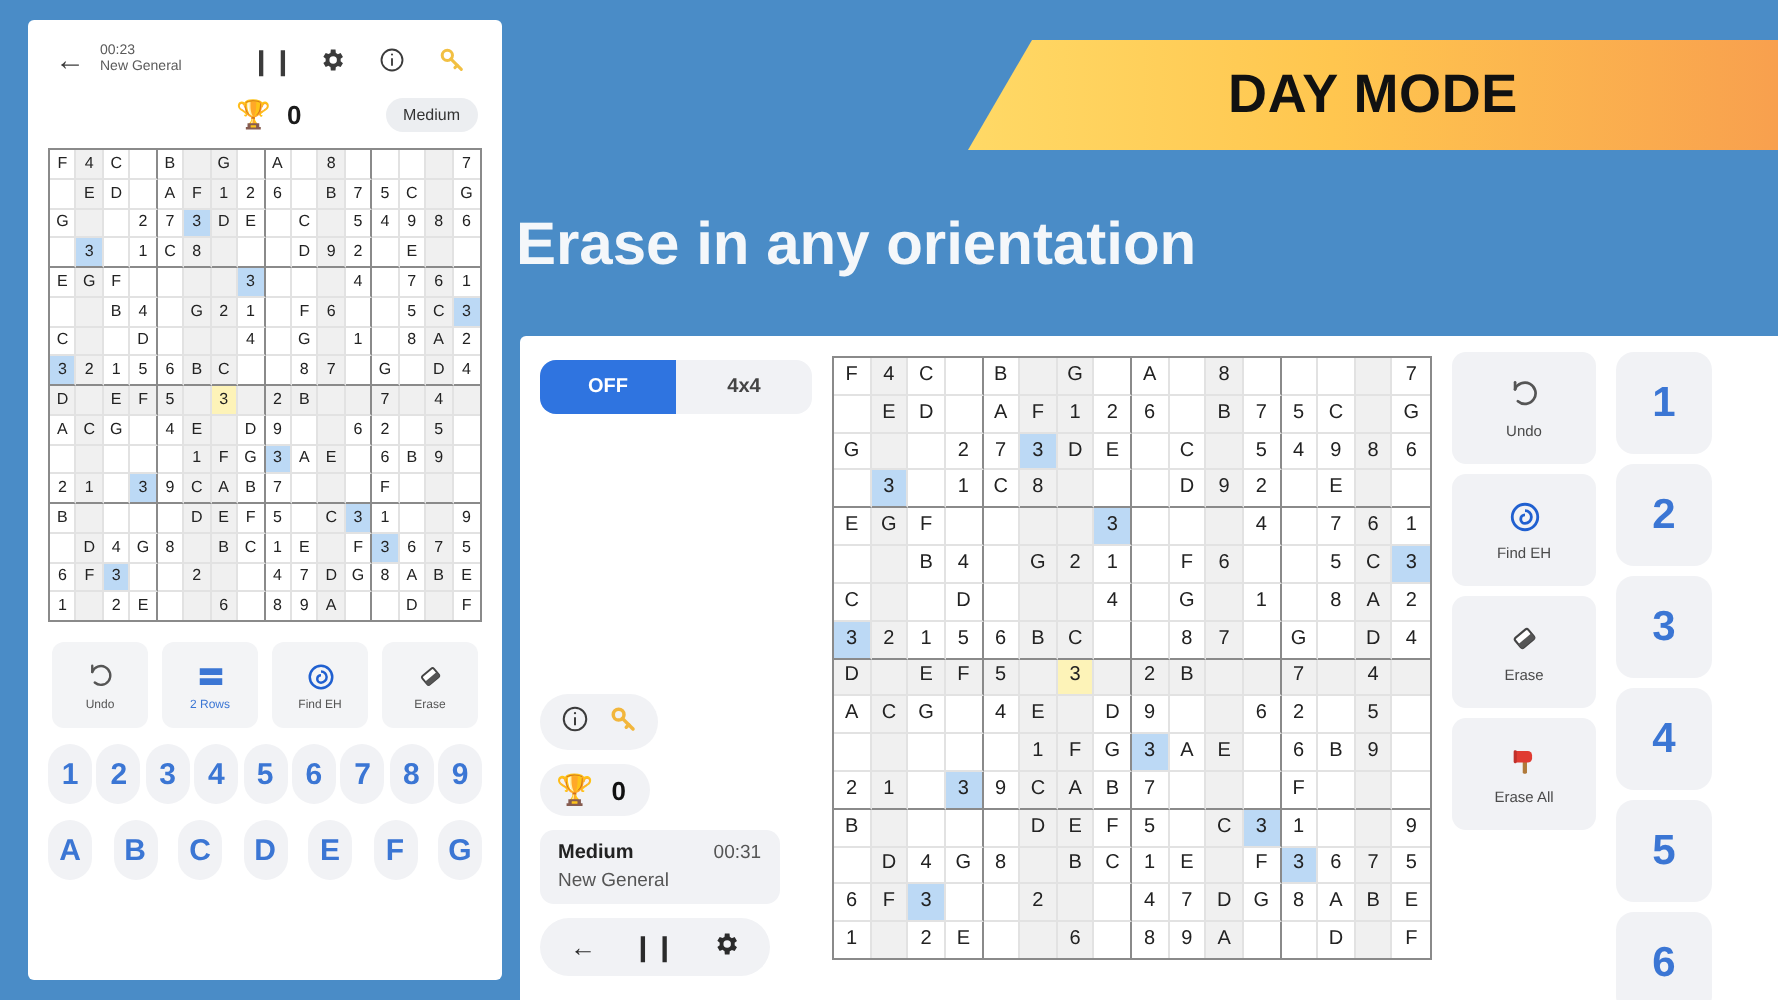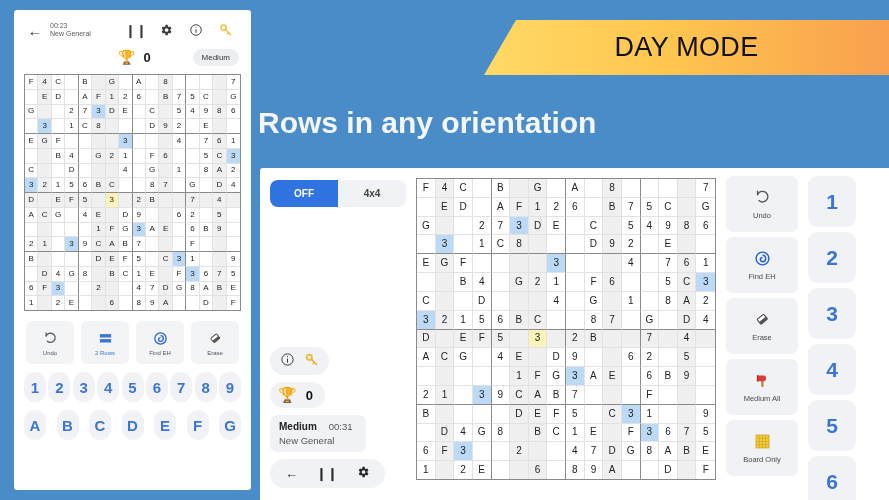--- a/index.html
+++ b/index.html
@@ -85,21 +85,21 @@
   #phone-letters { padding-bottom:8px; }
   #phone-letters .keycap { width:22px; }
 
   
   #daymode {
     position:absolute; left:484px; top:20px; width:405px; height:55px;
     background:linear-gradient(90deg,#ffd966 0%,#ffc64f 45%,#f8a04e 100%);
     clip-path: polygon(32px 0, 100% 0, 100% 100%, 0 100%);
     display:flex; align-items:center; justify-content:center;
   }
-  #daymode span { font-size:27px; font-weight:normal; color:#111; letter-spacing:0.3px;}
+  #daymode span { font-size:27px; font-weight:bold; color:#111; letter-spacing:0.3px;}
 
   
   #headline {
     position:absolute; left:258px; top:106px;
     font-size:30px; font-weight:bold; color:#f4f7fa;
   }
 
   
   #tablet {
     position:absolute; left:260px; top:168px; width:629px; height:332px;
@@ -123,21 +123,21 @@
     background:#f1f2f5; border-radius:13px; display:inline-flex; align-items:center;
     padding:4px 12px 4px 8px; gap:9px; align-self:flex-start; margin-bottom:7px;
   }
   .trophy-pill .sn { font-size:13px; font-weight:bold; color:#111;}
   .info-box {
     background:#f1f2f5; border-radius:7px; padding:6px 9px; margin-bottom:7px;
     align-self:flex-start; min-width:96px;
   }
   .info-box .l1 { display:flex; gap:12px; align-items:baseline;}
   .info-box .diff { font-size:10px; font-weight:bold; color:#222;}
-  .info-box .clk { font-size:9.5px; color:#555;}
+  .info-box .clk { font-size:9.5px; color:#555;margin-left:28px;}
   .info-box .l2 { font-size:9.5px; color:#555; margin-top:3px;}
   .nav-pill {
     background:#f1f2f5; border-radius:15px; display:flex; align-items:center;
     gap:18px; padding:6px 15px; align-self:flex-start; margin-bottom:4px;
   }
   .nav-pill .nicon { font-size:13px; color:#2b2b2b; cursor:pointer;}
 
   #tb-grid-wrap { width:300px; padding:10px 0 6px 0; }
   #tb-grid { height:302px; }
   #tb-grid .c { font-size:10px; }
@@ -520,21 +520,21 @@
       <div class="keycap">E</div>
       <div class="keycap">F</div>
       <div class="keycap">G</div>
     </div>
 </div>
 
 <div id="daymode">
   <span>DAY MODE</span>
 </div>
 
-<div id="headline">Rows in any orientation</div>
+<div id="headline">Erase in any orientation</div>
 
 <div id="tablet">
 
   <div id="tb-left">
     <div class="seg-group">
         <div class="seg on">OFF</div>
         <div class="seg">4x4</div>
       </div>
     <div class="tb-gap"></div>
 
@@ -872,37 +872,21 @@
           <span class="alabel">Erase</span>
         </div>
         <div class="act">
           <span class="aicon">
             <svg width="17" height="17" viewBox="0 0 24 24">
               <rect x="10.4" y="10" width="3" height="11" rx="1" fill="#b07a3a"></rect>
               <path d="M5 5 h9 a3 3 0 0 1 3 3 v2 a3 3 0 0 1 -3 3 h-9 z" fill="#e03b32"></path>
               <rect x="4" y="4.4" width="2.2" height="9.2" rx="1" fill="#c0302a"></rect>
             </svg>
           </span>
-          <span class="alabel">Medium All</span>
-        </div>
-        <div class="act">
-          <span class="aicon">
-            <svg width="17" height="17" viewBox="0 0 24 24">
-              <rect x="3" y="3" width="18" height="18" fill="#f5cf3f" stroke="#d2a61f" stroke-width="1.4"></rect>
-              <g stroke="#d2a61f" stroke-width="1.1">
-                <line x1="7.5" y1="3" x2="7.5" y2="21"></line>
-                <line x1="12" y1="3" x2="12" y2="21"></line>
-                <line x1="16.5" y1="3" x2="16.5" y2="21"></line>
-                <line x1="3" y1="7.5" x2="21" y2="7.5"></line>
-                <line x1="3" y1="12" x2="21" y2="12"></line>
-                <line x1="3" y1="16.5" x2="21" y2="16.5"></line>
-              </g>
-            </svg>
-          </span>
-          <span class="alabel">Board Only</span>
+          <span class="alabel">Erase All</span>
         </div>
       </div>
     <div id="tb-pads">
         <div class="pad">1</div>
         <div class="pad">2</div>
         <div class="pad">3</div>
         <div class="pad">4</div>
         <div class="pad">5</div>
         <div class="pad">6</div>
       </div>

